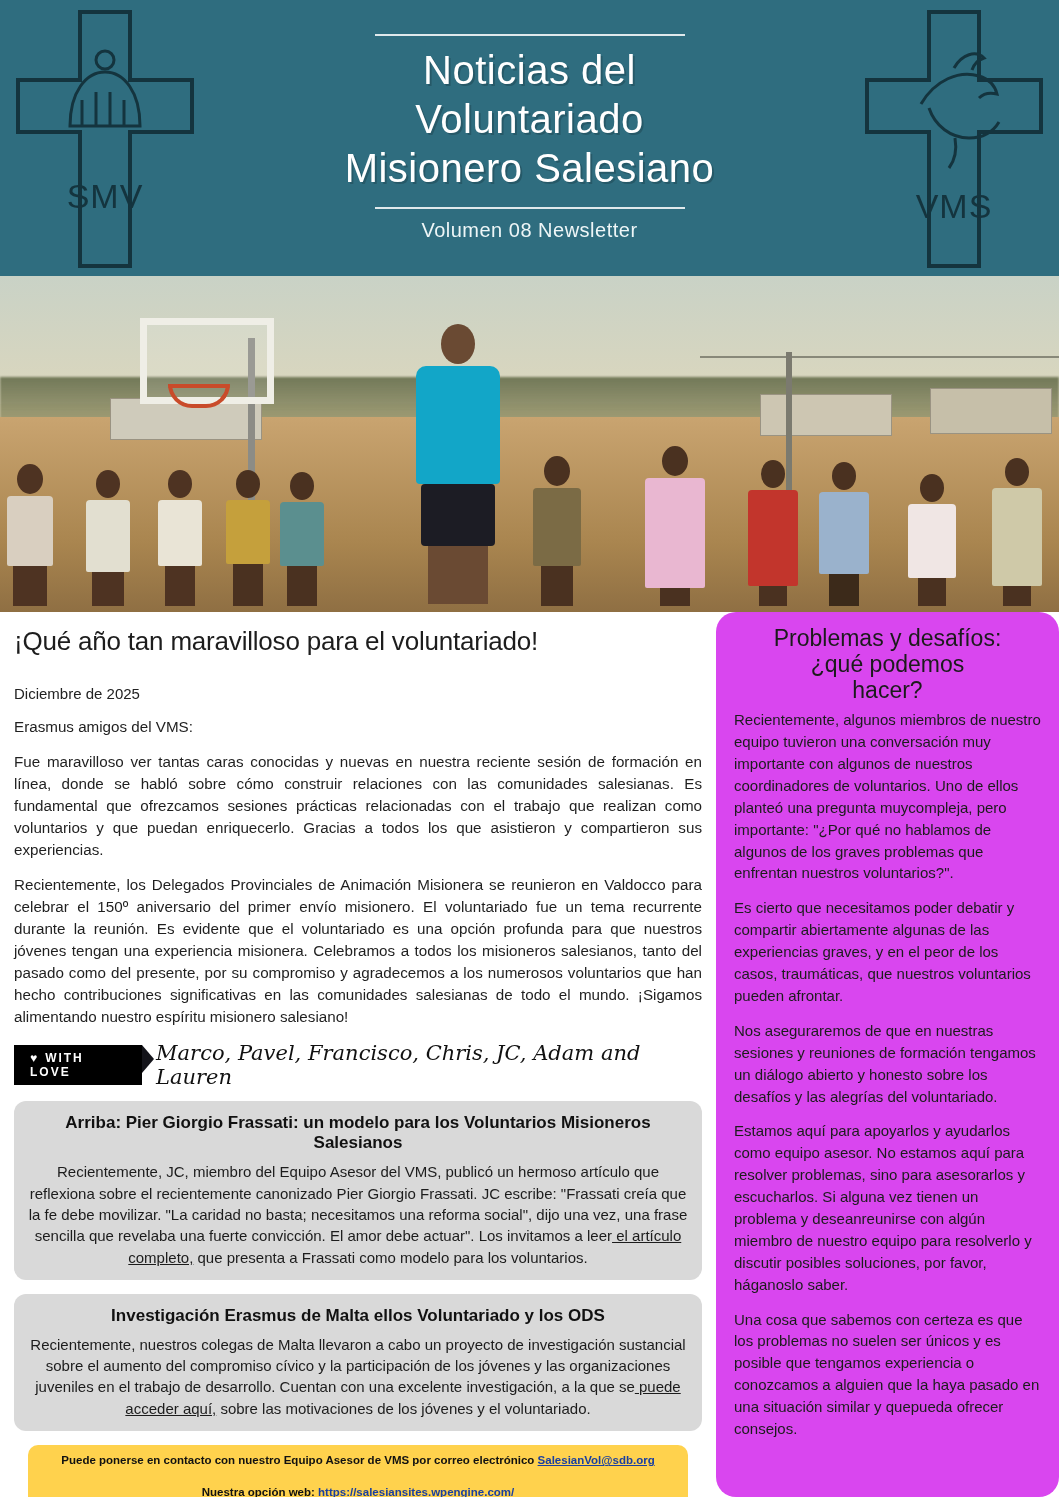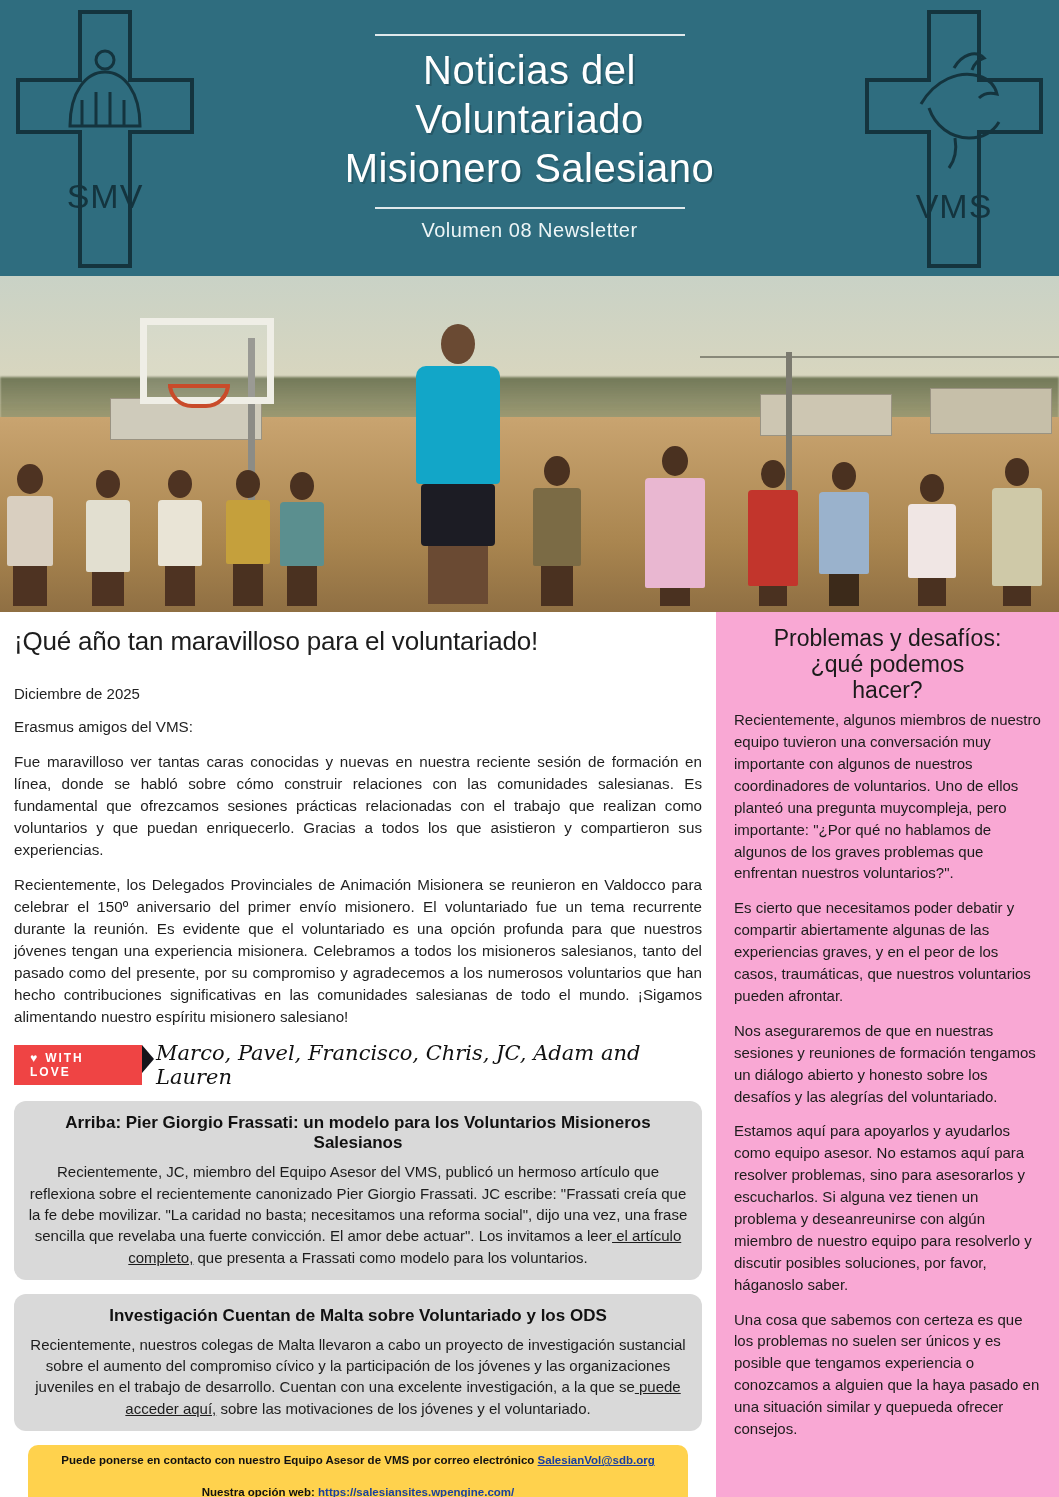--- a/index.html
+++ b/index.html
@@ -124,23 +124,24 @@
     display: flex;
     height: 885px;
   }
   .col-left {
     width: 716px;
     padding: 10px 14px 0 14px;
     box-sizing: border-box;
   }
   .col-right {
     width: 343px;
-    background: #f9a8d4;
+    background: #d946ef;
     padding: 12px 18px 10px 18px;
     box-sizing: border-box;
+    border-radius: 20px;
   }
 
   h1.headline {
     font-size: 26px;
     color: #1d1d1d;
     margin: 4px 0 6px 0;
     font-weight: normal;
     letter-spacing: -0.2px;
   }
   .date {
@@ -157,21 +158,21 @@
     margin: 0 0 13px 0;
   }
   .signature-row {
     display: flex;
     align-items: center;
     gap: 14px;
     margin: 8px 0 12px 0;
   }
   .ribbon {
     position: relative;
-    background: #ef4444;
+    background: #000000;
     color: #fff;
     font-size: 12px;
     letter-spacing: 2px;
     padding: 6px 16px;
     font-weight: bold;
   }
   .ribbon .heart { color: #fff; margin-right: 6px; }
   .ribbon:after {
     content: "";
     position: absolute; right: -12px; top: 0;
@@ -374,21 +375,21 @@
         </div>
         <div class="sign-names">Marco, Pavel, Francisco, Chris, JC, Adam and Lauren</div>
       </div>
 
       <div class="gray-box">
         <h2>Arriba: Pier Giorgio Frassati: un modelo para los Voluntarios Misioneros Salesianos</h2>
         <p><span>Recientemente, JC, miembro del Equipo Asesor del VMS, publicó un hermoso artículo que reflexiona sobre el recientemente canonizado Pier Giorgio Frassati. JC escribe: "Frassati creía que la fe debe movilizar. "La caridad no basta; necesitamos una reforma social", dijo una vez, una frase sencilla que revelaba una fuerte convicción. El amor debe actuar". Los invitamos a leer</span><a class="link" href="#"> el artículo completo,</a><span> que presenta a Frassati como modelo para los voluntarios.</span></p>
       </div>
 
       <div class="gray-box">
-        <h2>Investigación Cuentan de Malta sobre Voluntariado y los ODS</h2>
+        <h2>Investigación Erasmus de Malta ellos Voluntariado y los ODS</h2>
         <p><span>Recientemente, nuestros colegas de Malta llevaron a cabo un proyecto de investigación sustancial sobre el aumento del compromiso cívico y la participación de los jóvenes y las organizaciones juveniles en el trabajo de desarrollo. Cuentan con una excelente investigación, a la que se</span><a class="link" href="#"> puede acceder aquí,</a><span> sobre las motivaciones de los jóvenes y el voluntariado.</span></p>
       </div>
 
       <div class="yellow-footer">
         <div class="l1"><span>Puede ponerse en contacto con nuestro Equipo Asesor de VMS por correo electrónico </span><a href="#">SalesianVol@sdb.org</a></div>
         <div class="l2"><span>Nuestra opción web: </span><a href="#">https://salesiansites.wpengine.com/</a></div>
         <div class="l3">VMS y el Equipo Asesor es una iniciativa conjunta de los Sectores de Misiones y Pastoral Juvenil de los Salesianos de Don Bosco.</div>
       </div>
     </div>
 

